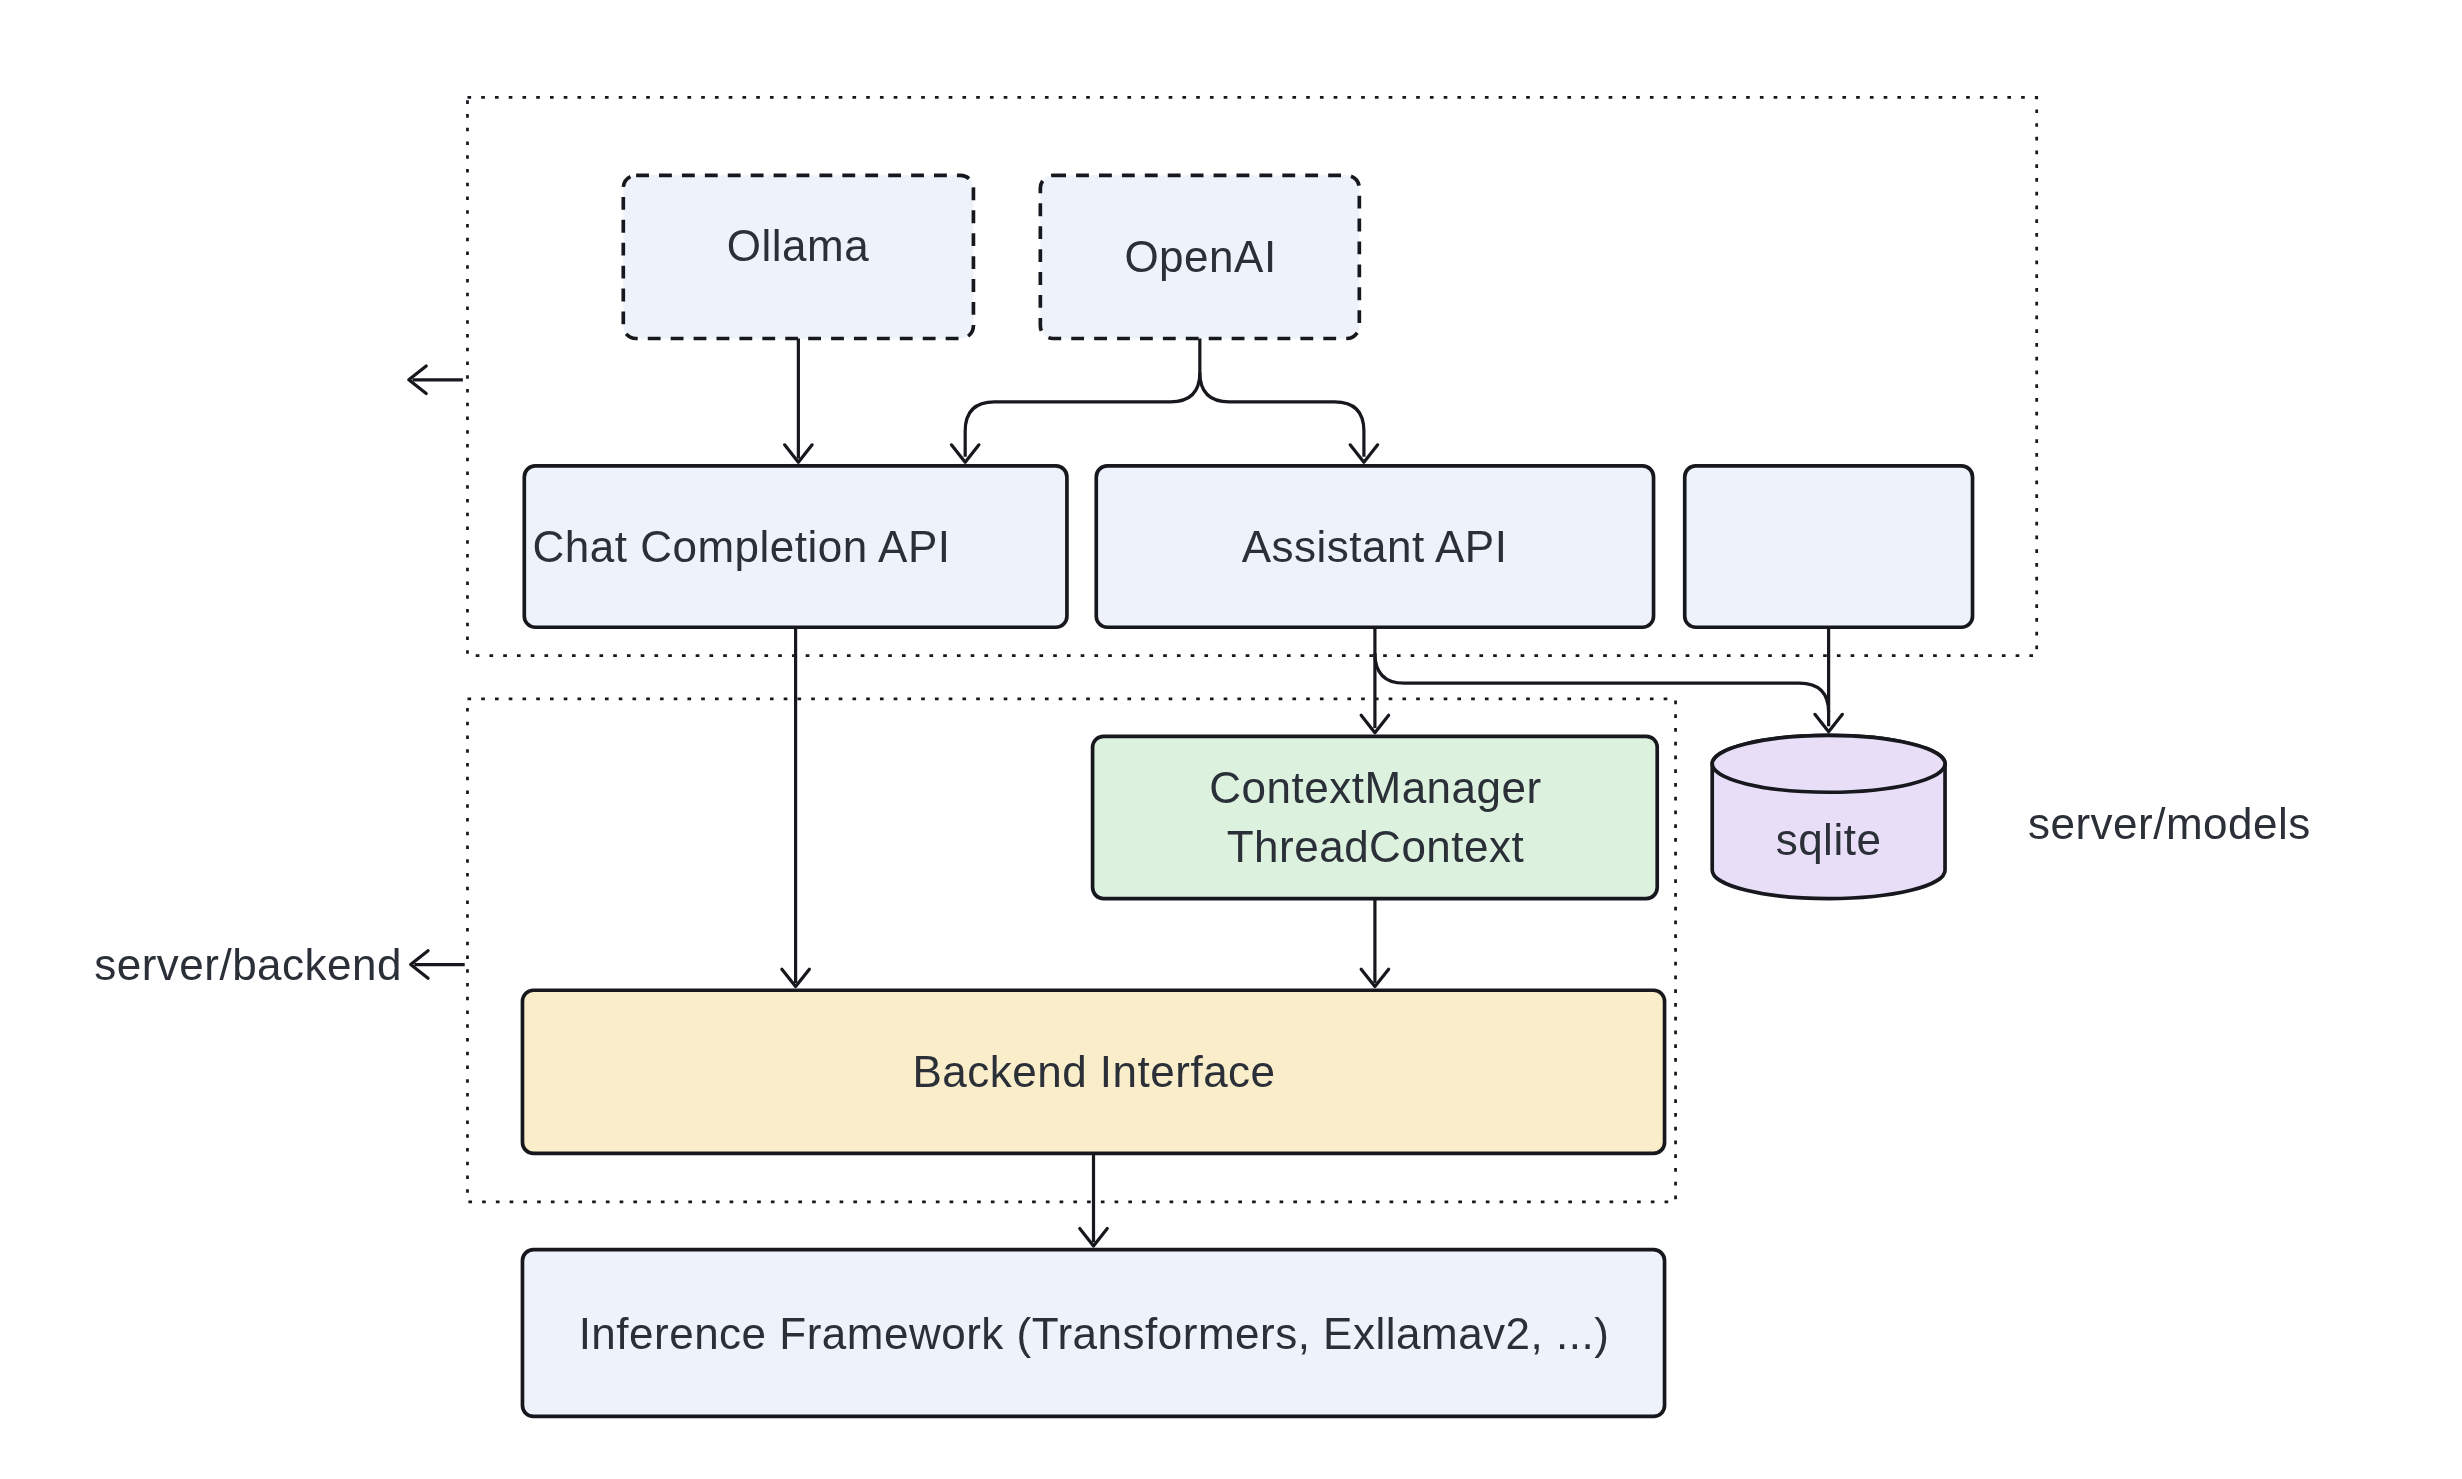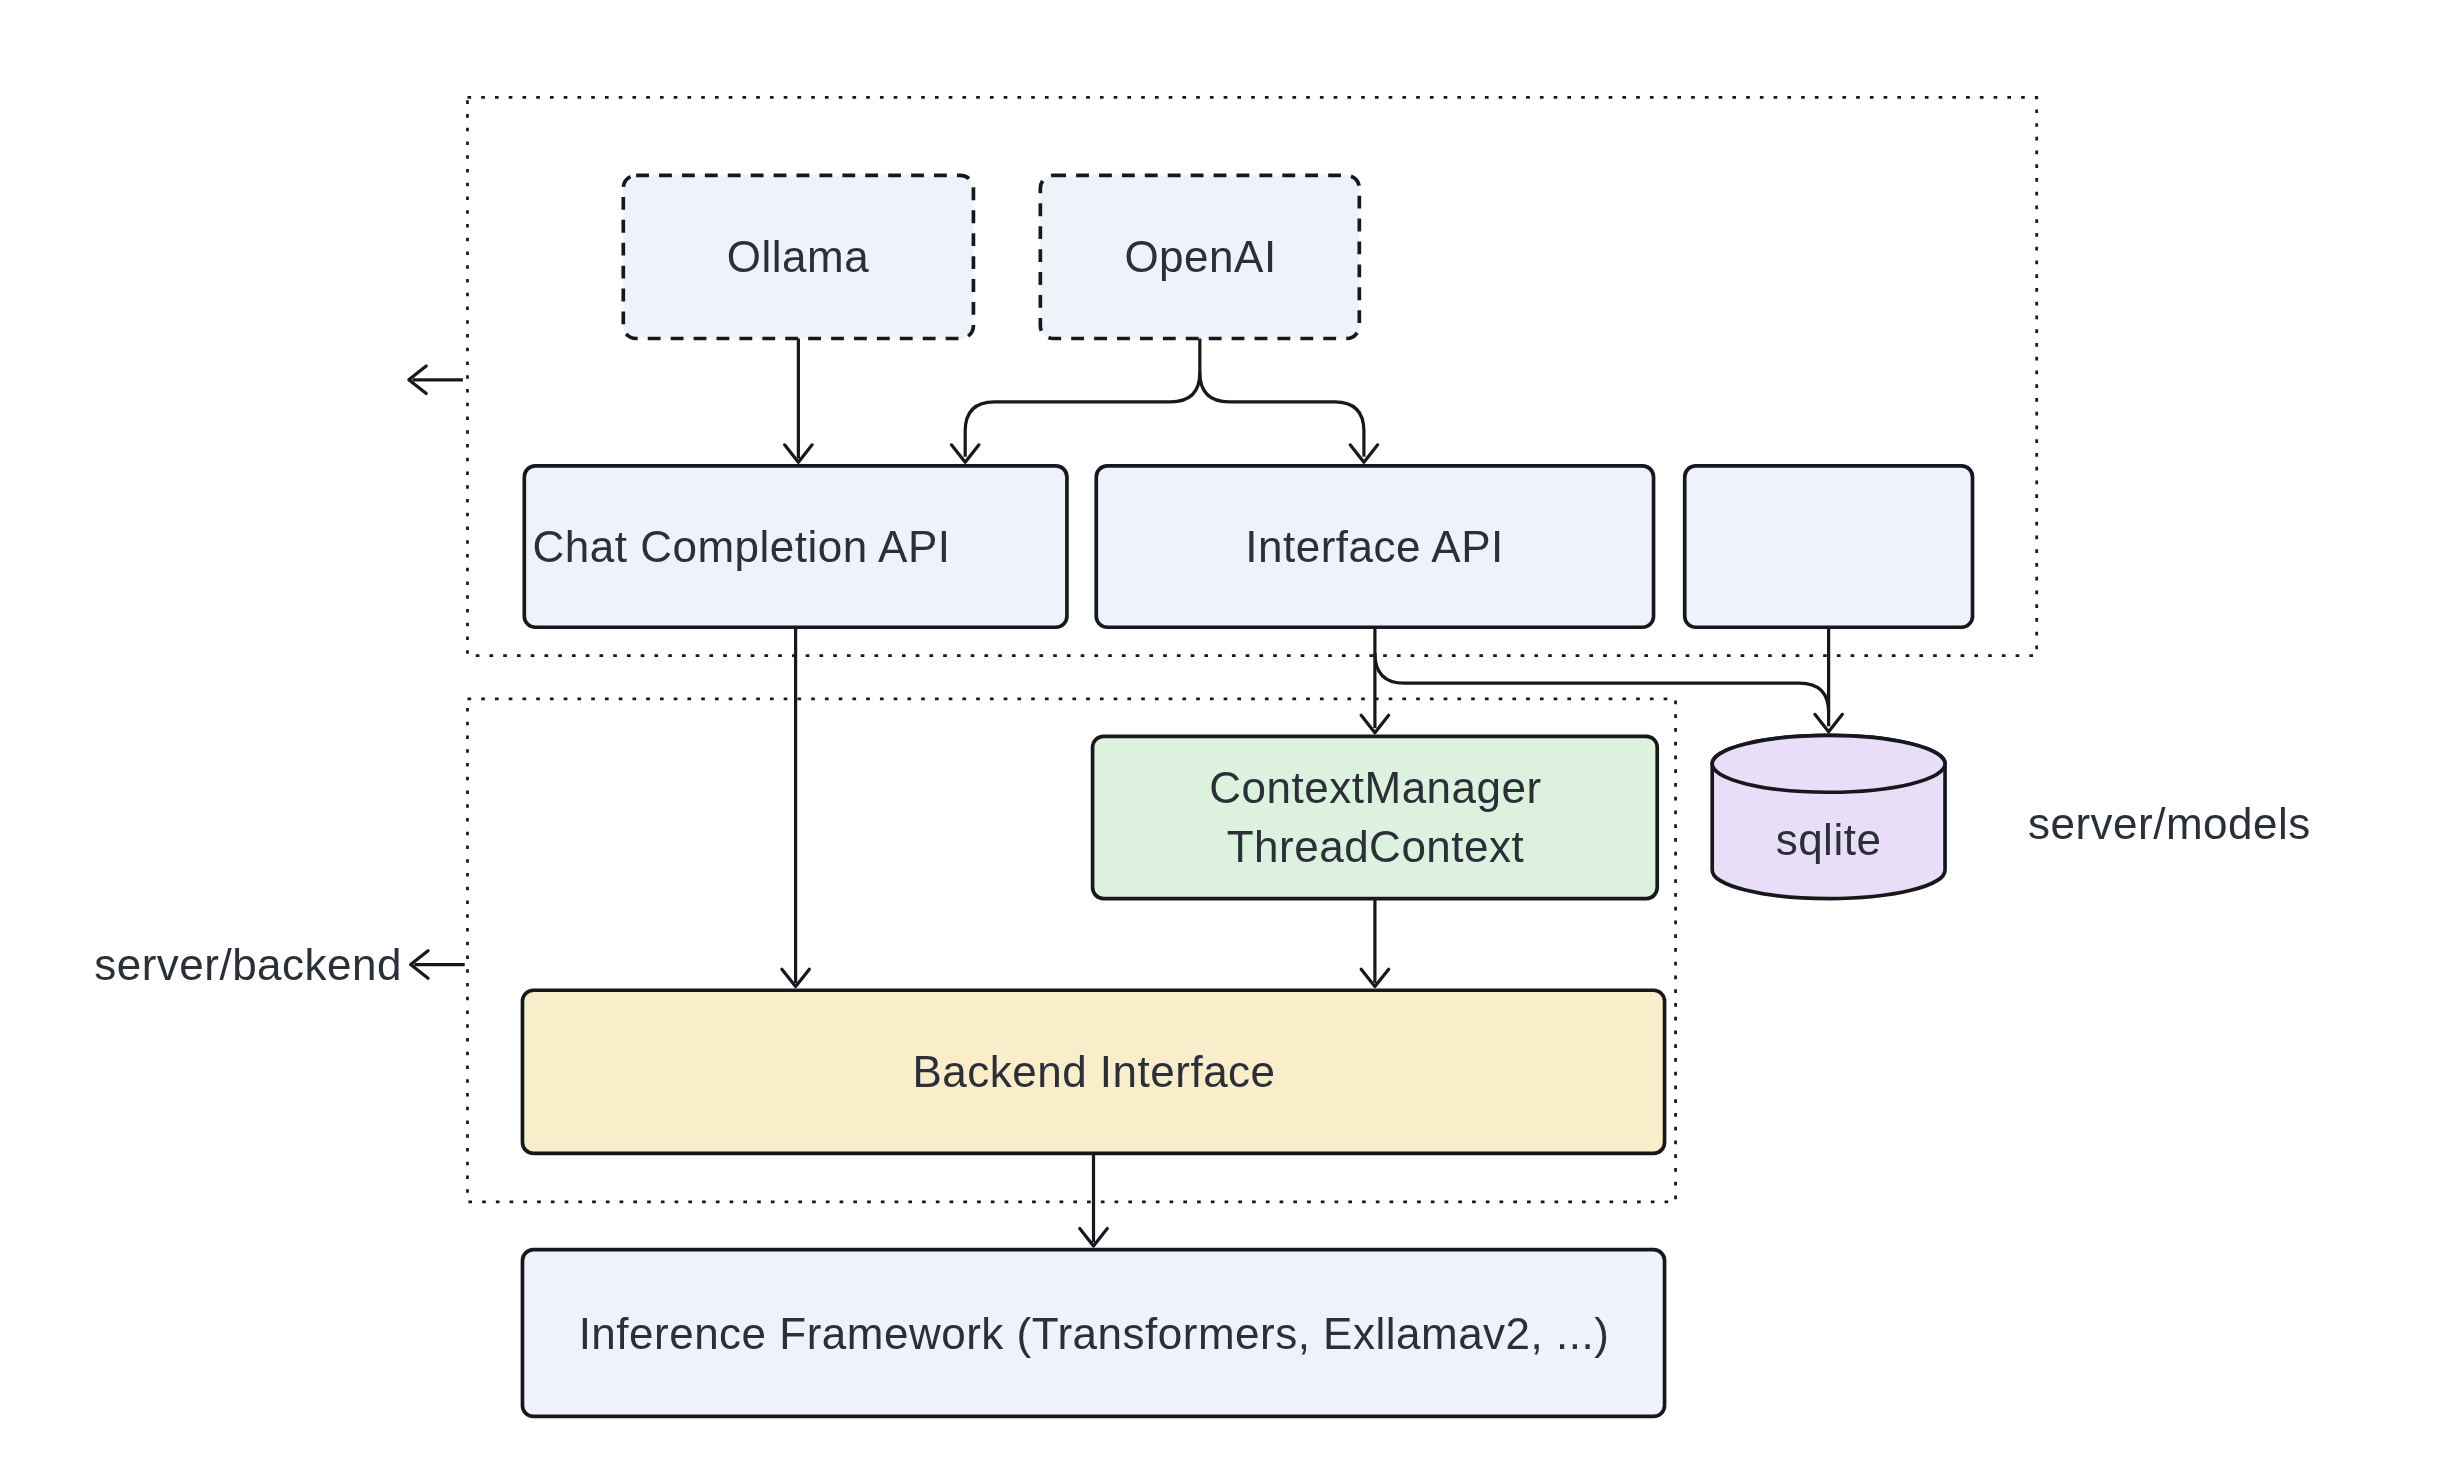--- a/index.html
+++ b/index.html
@@ -106,27 +106,27 @@
     <g>
       <path class="edge" d="M 505 414 L 450 414"></path>
       <path class="head" d="M 465 399 L 446 414 L 465 429"></path>
     </g>
     <g>
       <path class="edge" d="M 507 1052 L 452 1052"></path>
       <path class="head" d="M 467 1037 L 448 1052 L 467 1067"></path>
     </g>
   </svg>
 
-  <div class="lbl" style="left:623px;top:175px;width:350px;height:163px;">Ollama</div>
+  <div class="lbl" style="left:623px;top:164px;width:350px;height:163px;">Ollama</div>
 
   <div class="lbl" style="left:1041px;top:175px;width:319px;height:163px;">OpenAI</div>
 
   <div class="lbl" style="left:524px;top:466px;width:435px;height:161px;">Chat Completion API</div>
 
-  <div class="lbl" style="left:1096px;top:466px;width:557px;height:161px;">Interface API</div>
+  <div class="lbl" style="left:1096px;top:466px;width:557px;height:161px;">Assistant API</div>
 
 
   <div class="lbl multiline" style="left:1093px;top:736px;width:565px;height:162px;">ContextManager
 ThreadContext</div>
 
   <div class="lbl" style="left:1712px;top:777px;width:233px;height:125px;text-align:center;">sqlite</div>
 
   <div class="lbl" style="left:523px;top:990px;width:1142px;height:163px;">Backend Interface</div>
 
   <div class="lbl" style="left:523px;top:1250px;width:1142px;height:167px;">Inference Framework (Transformers, Exllamav2, ...)</div>

